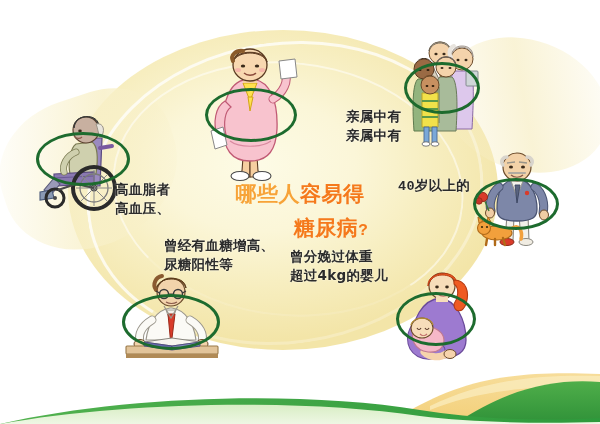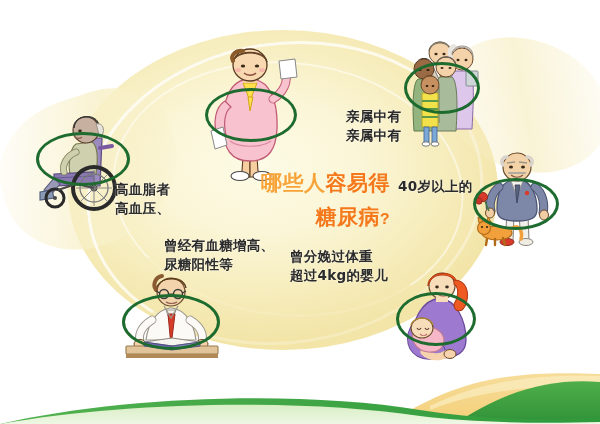--- a/index.html
+++ b/index.html
@@ -106,23 +106,23 @@
     font-weight: 700;
     letter-spacing: 0.3px;
     white-space: nowrap;
     text-shadow: 0 0 2px rgba(255,255,255,0.8);
   }
 
   
   .title-wrap {
     position: absolute;
     left: 210px;
-    top: 172px;
+    top: 183px;
     width: 180px;
-    text-align: right;
+    text-align: center;
   }
   .title-l1 {
     font-size: 21px;
     font-weight: 900;
     letter-spacing: 0.5px;
     line-height: 1.05;
     white-space: nowrap;
   }
   .title-l2 {
     font-size: 21px;
@@ -390,21 +390,21 @@
   <div class="caption" style="left:346px; top:107px;font-family:Liberation Serif, serif;">
     <div>亲属中有</div>
     <div>亲属中有</div>
   </div>
 
   <div class="caption" style="left:115px; top:180px;">
     <div>高血脂者</div>
     <div>高血压、</div>
   </div>
 
-  <div class="caption" style="left:398px; top:177px;">
+  <div class="caption" style="left:398px; top:177px;font-family:Liberation Mono, monospace;">
     <div>40岁以上的</div>
   </div>
 
   <div class="caption" style="left:164px; top:236px;">
     <div>曾经有血糖增高、</div>
     <div>尿糖阳性等</div>
   </div>
 
   <div class="caption" style="left:290px; top:247px;">
     <div>曾分娩过体重</div>

